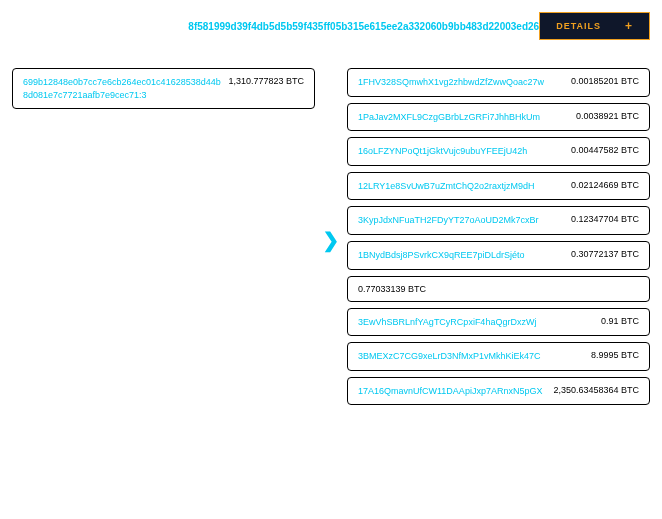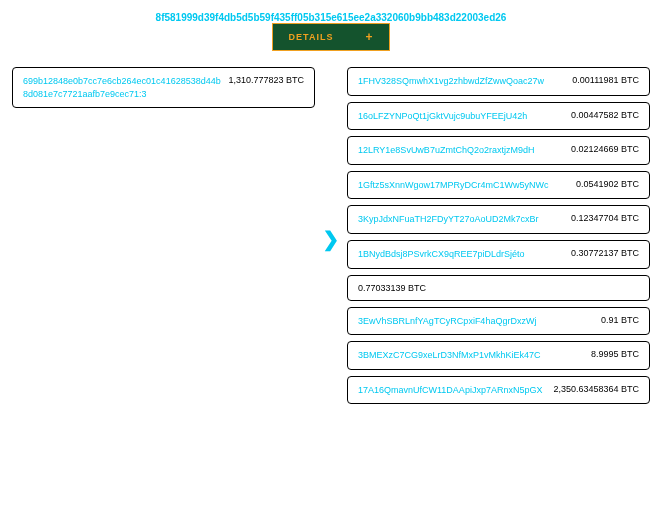--- a/index.html
+++ b/index.html
@@ -10,41 +10,40 @@
     body {
       font-family: Arial, sans-serif;
       background: #fff;
       padding: 12px;
       width: 662px;
     }
     .header {
       display: flex;
       justify-content: flex-end;
       align-items: center;
-      margin-bottom: 16px;
-      flex-direction: column;
+      margin-bottom: 28px;
     }
     .tx-hash {
       color: #00c8f0;
       font-size: 10px;
       font-weight: bold;
       word-break: break-all;
     }
     .details-btn {
       border: 1px solid #f0a020;
       color: #f0a020;
-      background: #14532d;
+      background: #0f172a;
       padding: 6px 16px;
       font-size: 9px;
       font-weight: bold;
       letter-spacing: 1px;
       cursor: pointer;
       display: flex;
       align-items: center;
-      gap: 32px;
+      gap: 24px;
     }
     .details-btn .plus {
       font-size: 12px;
     }
     .body {
       display: flex;
       gap: 6px;
     }
     .inputs {
       flex: 1;
@@ -106,33 +105,33 @@
     </div>
   </div>
 
   <div class="arrow-col">
     <span class="arrow">❯</span>
   </div>
 
   <div class="outputs">
     <div class="row">
       <span class="addr">1FHV328SQmwhX1vg2zhbwdZfZwwQoac27w</span>
-      <span class="amount">0.00111981 BTC</span>
+      <span class="amount">0.00185201 BTC</span>
+    </div>
+    <div class="row">
+      <span class="addr">1PaJav2MXFL9CzgGBrbLzGRFi7JhhBHkUm</span>
+      <span class="amount">0.0038921 BTC</span>
     </div>
     <div class="row">
       <span class="addr">16oLFZYNPoQt1jGktVujc9ubuYFEEjU42h</span>
       <span class="amount">0.00447582 BTC</span>
     </div>
     <div class="row">
       <span class="addr">12LRY1e8SvUwB7uZmtChQ2o2raxtjzM9dH</span>
       <span class="amount">0.02124669 BTC</span>
-    </div>
-    <div class="row">
-      <span class="addr">1Gftz5sXnnWgow17MPRyDCr4mC1Ww5yNWc</span>
-      <span class="amount">0.0541902 BTC</span>
     </div>
     <div class="row">
       <span class="addr">3KypJdxNFuaTH2FDyYT27oAoUD2Mk7cxBr</span>
       <span class="amount">0.12347704 BTC</span>
     </div>
     <div class="row">
       <span class="addr">1BNydBdsj8PSvrkCX9qREE7piDLdrSjéto</span>
       <span class="amount">0.30772137 BTC</span>
     </div>
     <div class="row">

